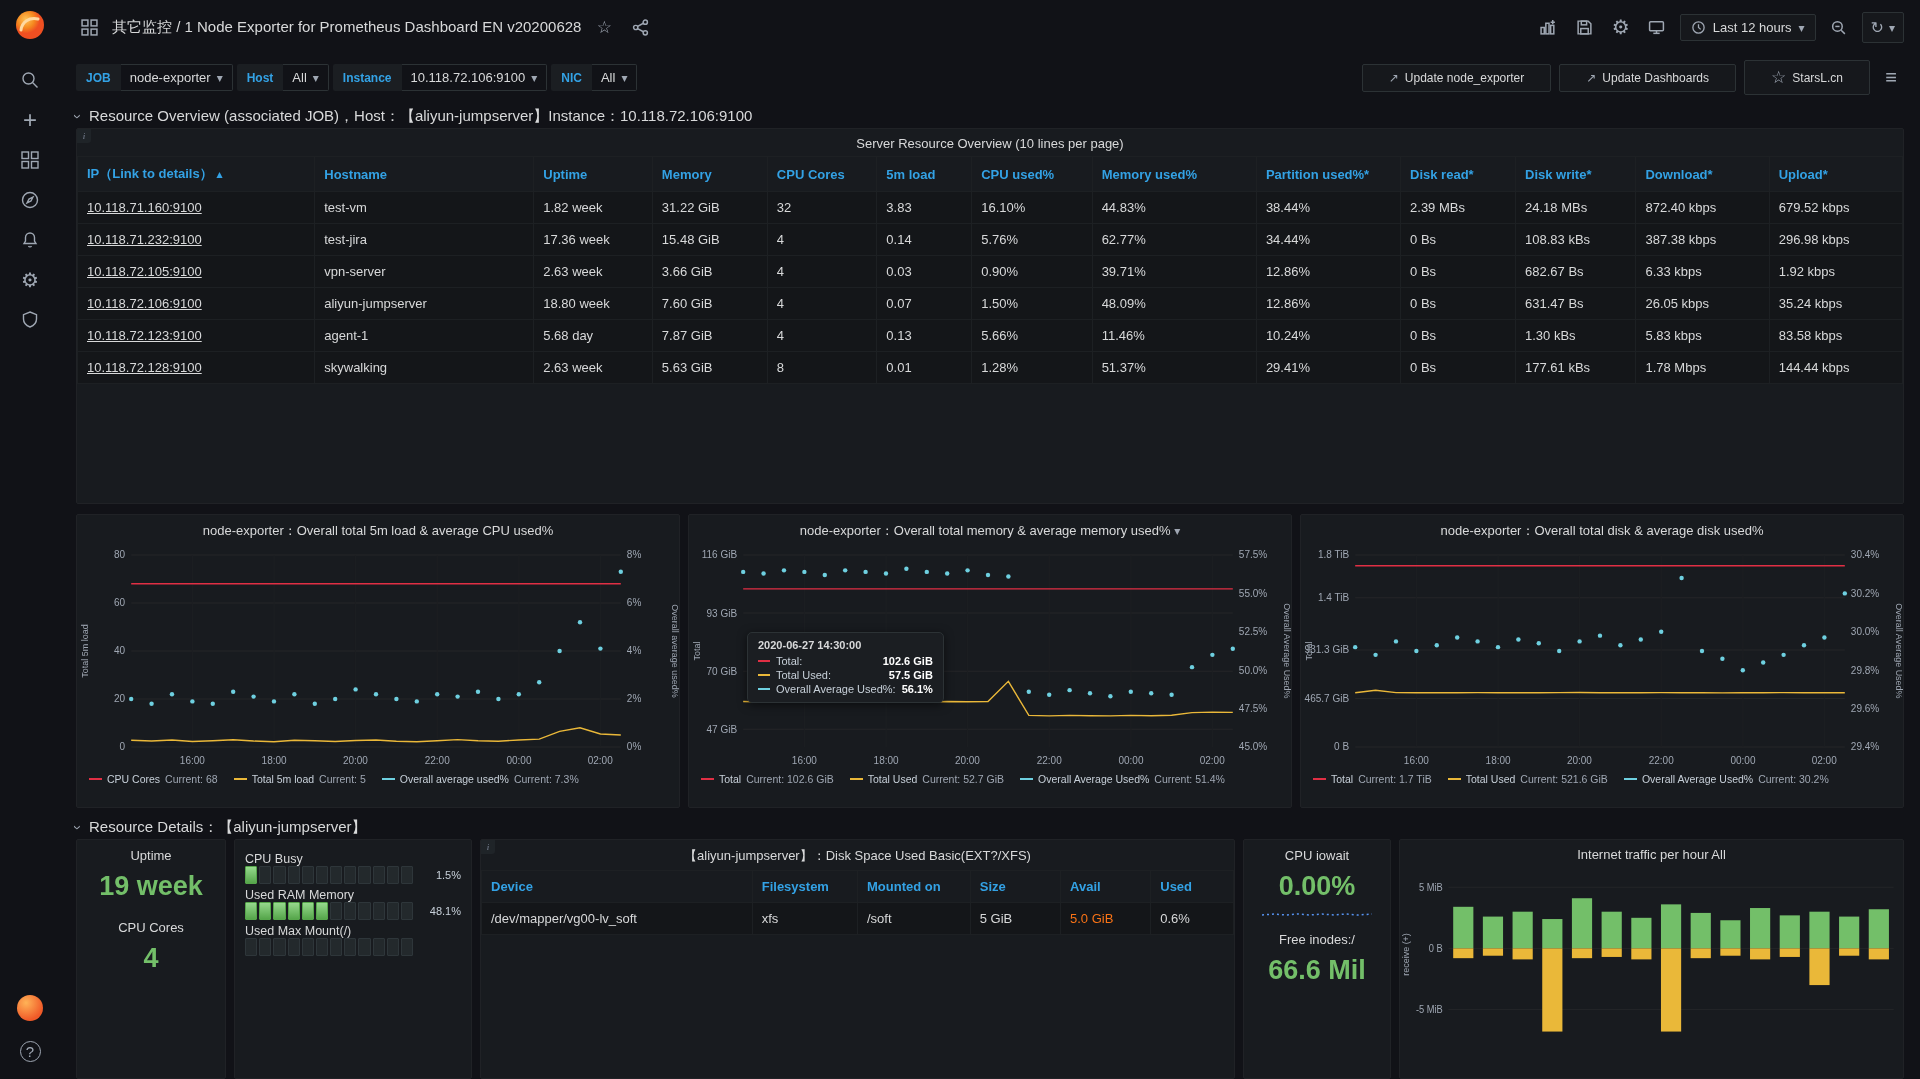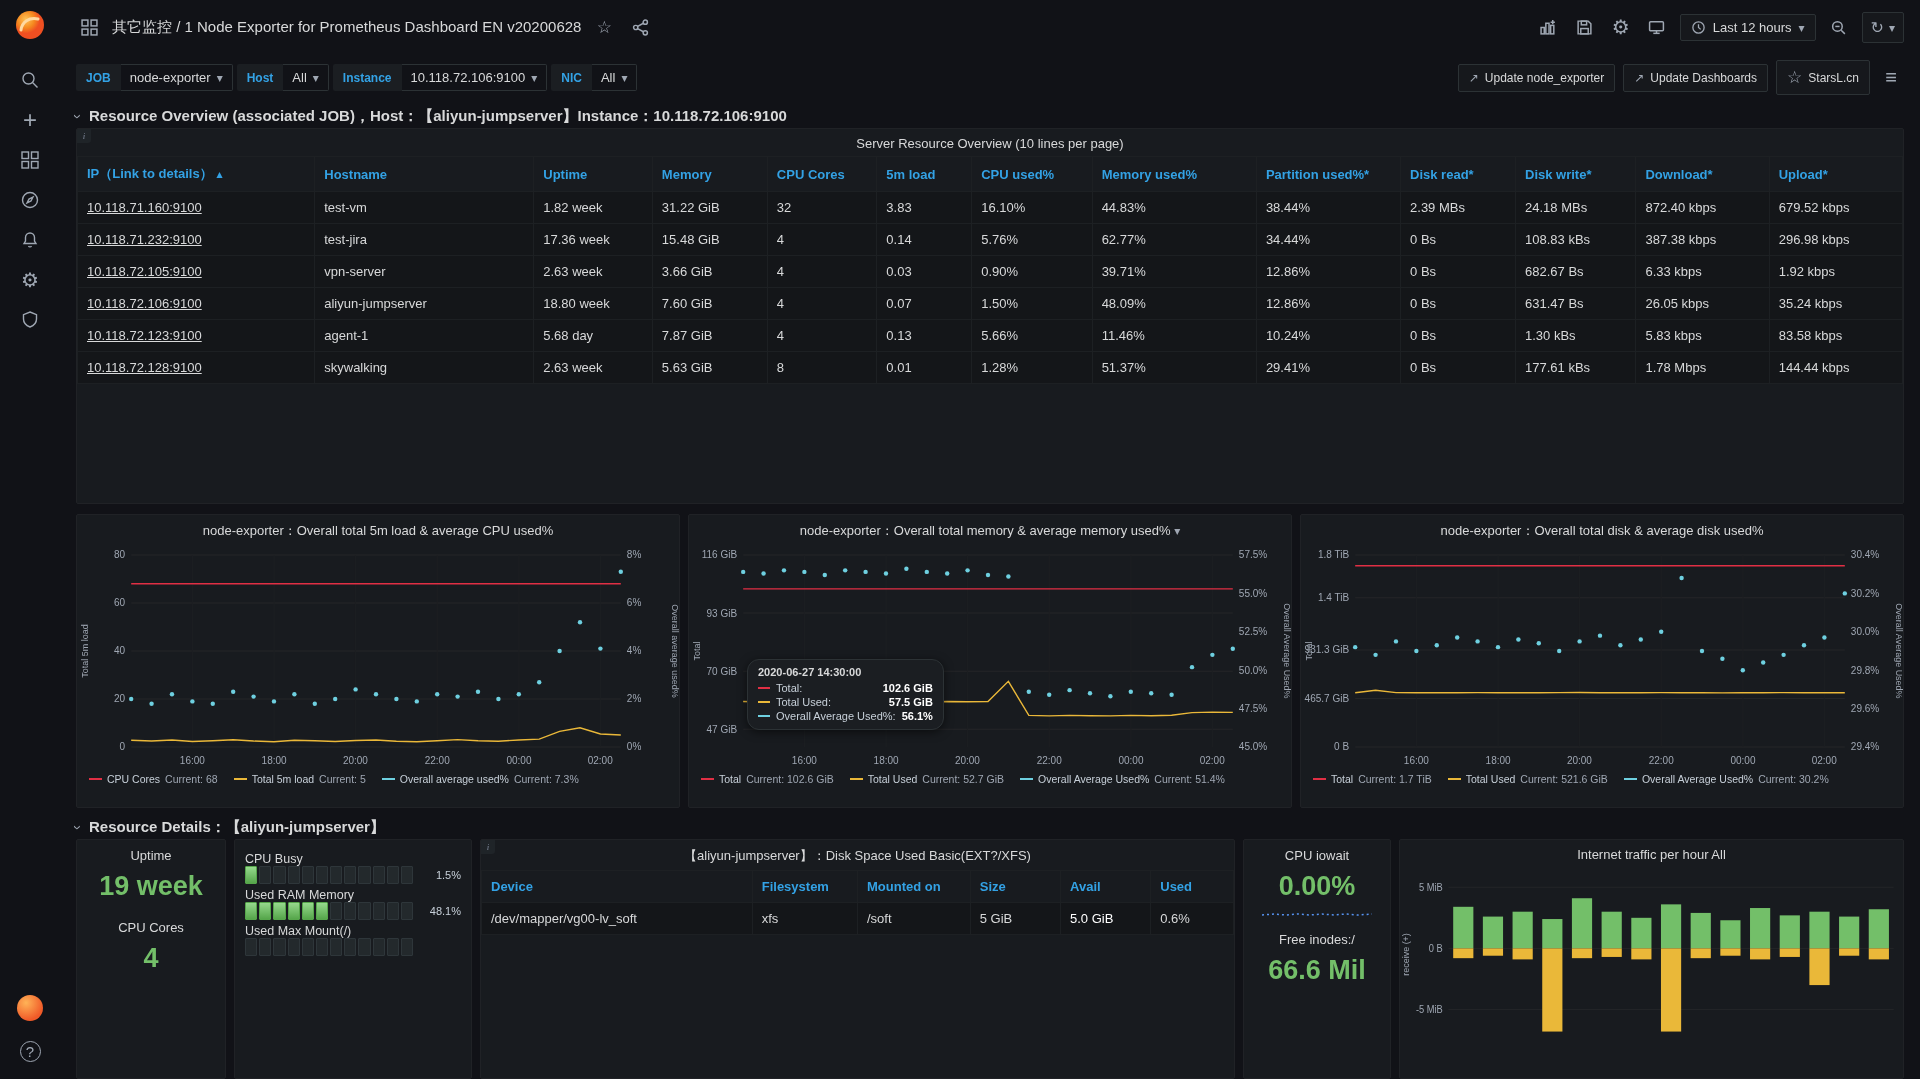--- a/index.html
+++ b/index.html
@@ -35,27 +35,27 @@
   .icon-caret::before { content:"▾"; color:#9fa7b3; font-size:12px; }
   .btn-ghost { display:flex; align-items:center; gap:5px; border:1px solid #2c3235; background:#16181c; border-radius:2px; padding:5px 8px; cursor:pointer; }
   .icon-refresh::before { content:"↻"; font-size:16px; color:#9fa7b3; }
 
   
   .subnav { display:flex; align-items:center; gap:4px; padding:6px 16px 10px 16px; }
   .filter { display:flex; align-items:stretch; }
   .chip-label { background:#1b1e22; color:#33a2e5; font-weight:600; font-size:12px; padding:6px 10px; border-radius:2px 0 0 2px; display:flex; align-items:center; }
   .chip-value { background:#111217; border:1px solid #2c3235; border-left:none; color:#d8d9da; font-size:13px; padding:5px 9px; border-radius:0 2px 2px 0; display:flex; align-items:center; gap:6px; cursor:pointer; white-space:nowrap; }
   .actions { margin-left:auto; display:flex; gap:8px; align-items:center; }
-  .action-btn { display:flex; align-items:center; gap:6px; border:1px solid #2c3235; background:#16181c; color:#d8d9da; font-size:12px; padding:6px 10px; border-radius:2px; cursor:pointer; white-space:nowrap; }
+  .action-btn { display:flex; align-items:center; gap:6px; border:1px solid #2c3235; background:#16181c; color:#d8d9da; font-size:12px; padding:6px 26px; border-radius:2px; cursor:pointer; white-space:nowrap; }
   .icon-external::before { content:"↗"; color:#9fa7b3; font-size:12px; }
   .icon-hamburger::before { content:"≡"; font-size:20px; color:#9fa7b3; }
 
   
   .content { flex:1; padding:0 16px 0 16px; display:flex; flex-direction:column; min-height:0; }
-  .section-header { display:flex; align-items:center; gap:8px; height:28px; font-size:15px; font-weight:700; color:#d8d9da; cursor:pointer; }
+  .section-header { display:flex; align-items:center; gap:8px; height:28px; font-size:15px; font-weight:400; color:#d8d9da; cursor:pointer; }
   .icon-collapse::before { content:"›"; display:inline-block; transform:rotate(90deg); color:#9fa7b3; font-size:15px; font-weight:400; }
 
   .panel { background:#181b1f; border:1px solid #202226; border-radius:2px; position:relative; }
   .panel-title { text-align:center; font-size:13px; color:#d8d9da; padding:7px 0 5px 0; white-space:nowrap; overflow:hidden; }
   .info-corner { position:absolute; top:0; left:0; width:14px; height:14px; background:#1f2428; color:#7e8799; font-size:9px; font-style:italic; font-family:"Liberation Serif", serif; display:flex; align-items:center; justify-content:center; border-radius:0 0 3px 0; z-index:2; }
   .info-corner::before { content:"i"; }
 
   
   .table-panel { height:448px; overflow:hidden; margin-bottom:10px; }
   table.gtable { width:100%; border-collapse:collapse; table-layout:fixed; }
@@ -70,21 +70,21 @@
   
   .charts-row { display:flex; gap:8px; height:294px; flex:0 0 294px; margin-bottom:8px; }
   .chart-panel { flex:1; display:flex; flex-direction:column; min-width:0; }
   .chart-panel svg.linechart { width:100%; height:228px; display:block; }
   .chart-legend { display:flex; gap:16px; padding:0 12px; font-size:10.5px; color:#9fa7b3; align-items:center; overflow:hidden; white-space:nowrap; }
   .leg-item { display:inline-flex; align-items:center; gap:5px; cursor:pointer; }
   .leg-dash { width:13px; height:2px; display:inline-block; }
   .leg-name { color:#c7d0d9; }
   .leg-cur { color:#9fa7b3; }
 
-  .g-tooltip { position:absolute; left:58px; top:144px; background:#1b1e22; border:1px solid #2c3235; border-radius:12px; padding:6px 10px 7px 10px; font-size:11px; z-index:5; box-shadow:0 2px 10px rgba(0,0,0,.55); min-width:195px; }
+  .g-tooltip { position:absolute; left:58px; top:117px; background:#1b1e22; border:1px solid #2c3235; border-radius:5px; padding:6px 10px 7px 10px; font-size:11px; z-index:5; box-shadow:0 2px 10px rgba(0,0,0,.55); min-width:195px; }
   .g-tooltip .tt-time { font-weight:700; color:#d8d9da; margin-bottom:4px; }
   .tt-row { display:flex; align-items:center; gap:6px; margin-top:2px; }
   .tt-dash { width:12px; height:2px; flex:0 0 12px; }
   .tt-label { color:#c7d0d9; flex:1; }
   .tt-val { color:#fff; font-weight:700; }
 
   
   .bottom-row { display:flex; gap:8px; height:240px; flex:0 0 240px; }
   .stat-panel { display:flex; flex-direction:column; }
   .stat-title { text-align:center; font-size:13px; color:#d8d9da; padding:8px 2px 2px 2px; white-space:nowrap; overflow:hidden; }
@@ -781,21 +781,21 @@
                   <th>Avail</th>
                   <th>Used</th>
                 </tr>
               </thead>
             <tbody>
                 <tr>
                   <td>/dev/mapper/vg00-lv_soft</td>
                   <td>xfs</td>
                   <td>/soft</td>
                   <td>5 GiB</td>
-                  <td style="color: #ffffff;">5.0 GiB</td>
+                  <td style="color: #f97316;">5.0 GiB</td>
                   <td class="used-cell">0.6%</td>
                 </tr>
               </tbody>
           </table>
         </div>
 
         <div class="panel stat-panel" style="flex:0 0 148px">
           <div class="stat-title">CPU iowait</div>
           <div class="stat-value">0.00%</div>
           <svg class="spark" width="110" height="12">

